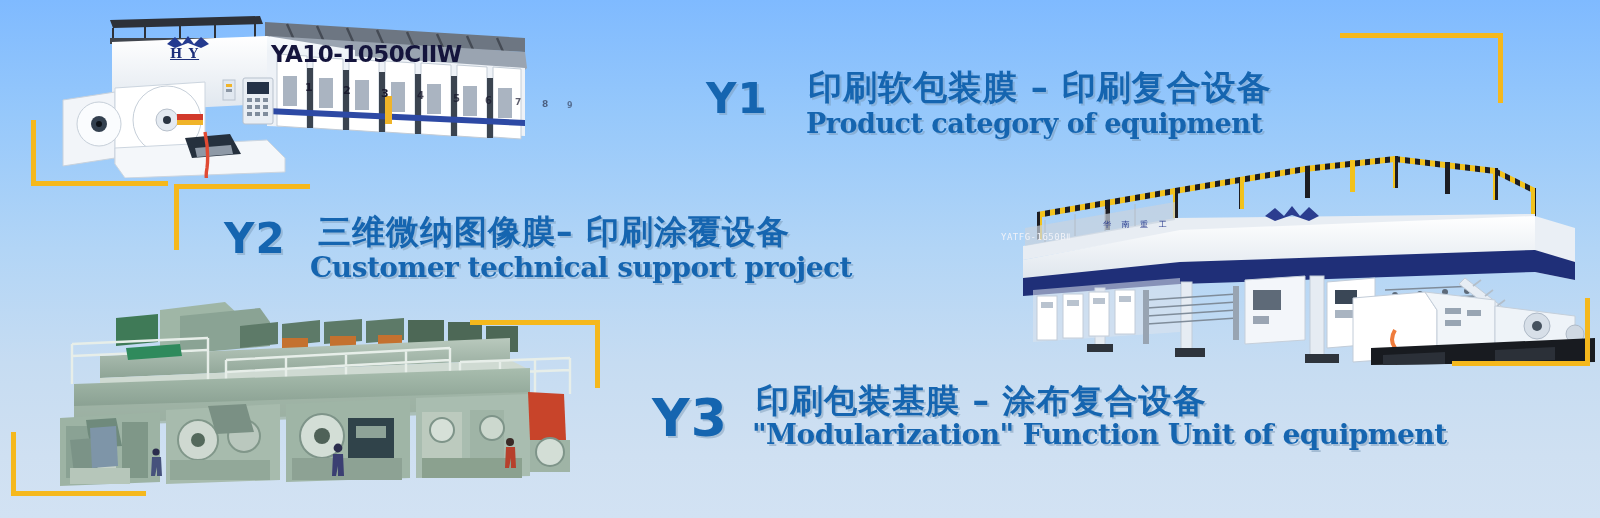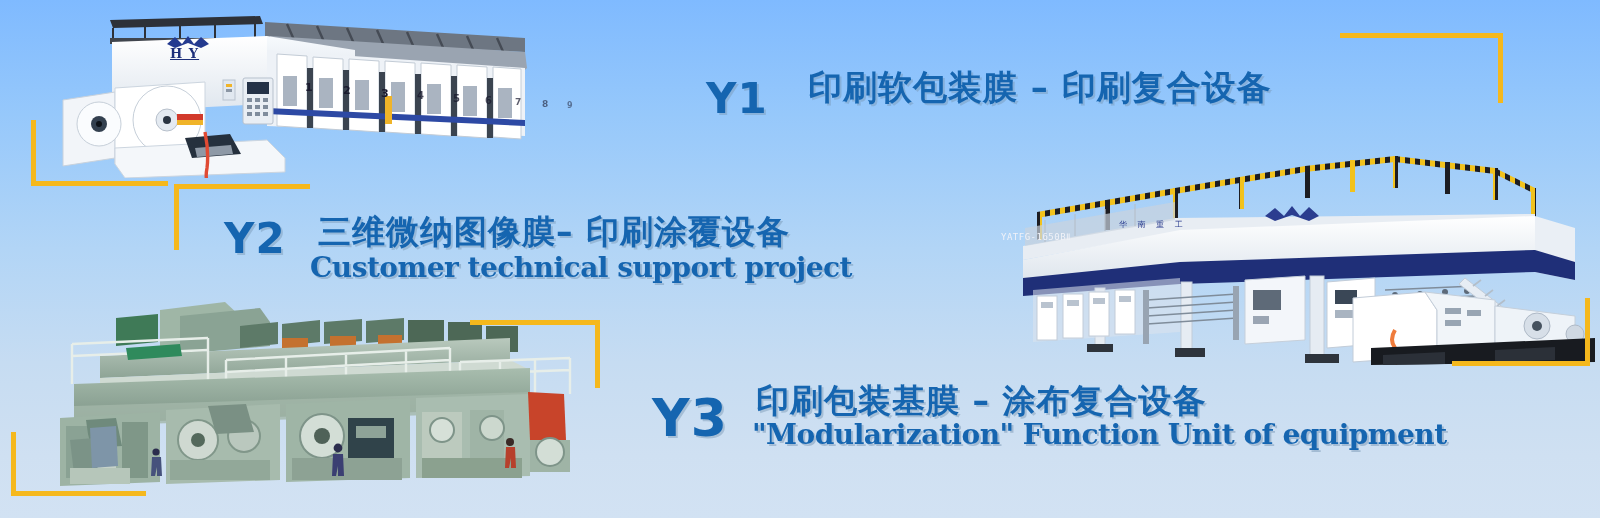--- a/index.html
+++ b/index.html
@@ -195,20 +195,21 @@
       <rect x="168" y="72" width="12" height="20" fill="#e1e8f0" stroke="#b9c3cf"></rect>
       <rect x="171" y="76" width="6" height="3" fill="#f0b429"></rect>
       <rect x="171" y="81" width="6" height="3" fill="#8b96a4"></rect>
     </svg>
 
     <span class="mlogo" style="left:115px;top:38px;font-size:13px;text-decoration:underline;">H        Y</span>
     <svg style="position:absolute;left:110px;top:26px;" width="46" height="20" viewBox="0 0 46 20">
       <path d="M2 10 L10 3 L17 10 L23 2 L29 10 L36 3 L44 10 L36 14 L23 9 L10 14 Z" fill="#243a8f"></path>
     </svg>
 
+    <span class="mcaption" style="left:216px;top:33px;font-size:23px;letter-spacing:-.5px;">YA10-1050CIIW</span>
 
     <span class="munit" style="left:250px;top:73px;font-size:11px;">1</span>
     <span class="munit" style="left:288px;top:76px;font-size:11px;">2</span>
     <span class="munit" style="left:326px;top:79px;font-size:11px;">3</span>
     <span class="munit" style="left:362px;top:82px;font-size:10px;opacity:.8">4</span>
     <span class="munit" style="left:398px;top:85px;font-size:10px;opacity:.8">5</span>
     <span class="munit" style="left:430px;top:87px;font-size:10px;opacity:.75">6</span>
     <span class="munit" style="left:460px;top:89px;font-size:9px;opacity:.7">7</span>
     <span class="munit" style="left:487px;top:91px;font-size:9px;opacity:.6">8</span>
     <span class="munit" style="left:512px;top:93px;font-size:8px;opacity:.5">9</span>
@@ -336,21 +337,21 @@
       <path d="M520 200 L580 197 L580 210 L520 212 Z" fill="#2b3038"></path>
 
       <g fill="#2e343c">
         <rect x="200" y="198" width="30" height="9"></rect>
         <rect x="330" y="204" width="34" height="9"></rect>
         <rect x="112" y="194" width="26" height="8"></rect>
       </g>
     </svg>
 
     <span class="mlabel2" style="left:26px;top:82px;">YATFG-1650BⅡ</span>
-    <span class="mcn2" style="left:128px;top:69px;margin-left:16px;">华 南 重 工</span>
+    <span class="mcn2" style="left:128px;top:69px;">华 南 重 工</span>
   </div>
 
   <div class="machine" style="left:30px;top:300px;width:555px;height:190px;">
     <svg class="mach-svg" width="555" height="190" viewBox="0 0 555 190">
       <defs>
         <linearGradient id="gg1" x1="0" y1="0" x2="0" y2="1">
           <stop offset="0" stop-color="#b9c9bd"></stop>
             <stop offset="1" stop-color="#8ea496"></stop>
         </linearGradient>
         <linearGradient id="gg2" x1="0" y1="0" x2="0" y2="1">
@@ -474,20 +475,21 @@
 
   <div class="bracket" style="left:1452px;top:298px;width:140px;height:72px;">
     <i class="v" style="left:133px;top:0;height:68px;"></i>
     <i class="h" style="left:0;top:63px;width:138px;"></i>
   </div>
 
   <div class="txtgroup" style="left:0;top:0;width:1600px;height:518px;pointer-events:none;">
 
     <span class="ycode" style="left:706px;top:78px;font-size:42px;">Y1</span>
     <span class="cnline" style="left:808px;top:70px;font-size:34px;letter-spacing:1px;">印刷软包装膜 – 印刷复合设备</span>
+    <span class="enline" style="left:806px;top:110px;font-size:27px;">Product category of equipment</span>
 
     <span class="ycode" style="left:224px;top:218px;font-size:42px;">Y2</span>
     <span class="cnline" style="left:318px;top:215px;font-size:33px;letter-spacing:1px;">三维微纳图像膜– 印刷涂覆设备</span>
     <span class="enline" style="left:310px;top:254px;font-size:28px;">Customer technical support project</span>
 
     <span class="ycode" style="left:652px;top:392px;font-size:52px;">Y3</span>
     <span class="cnline" style="left:756px;top:384px;font-size:33px;letter-spacing:1px;">印刷包装基膜 –  涂布复合设备</span>
     <span class="enline" style="left:752px;top:421px;font-size:28px;">"Modularization" Function Unit of equipment</span>
   </div>
 

